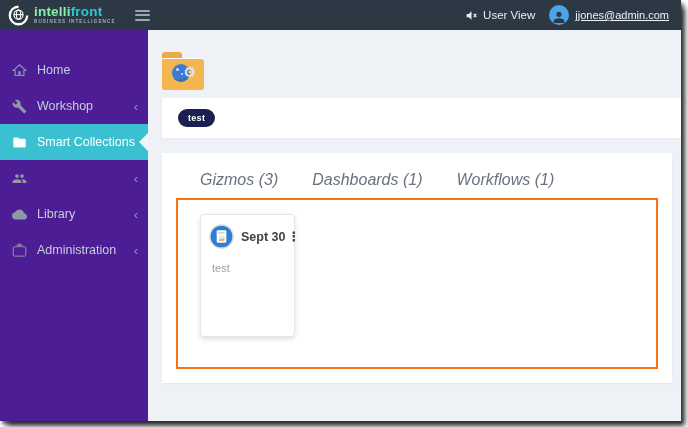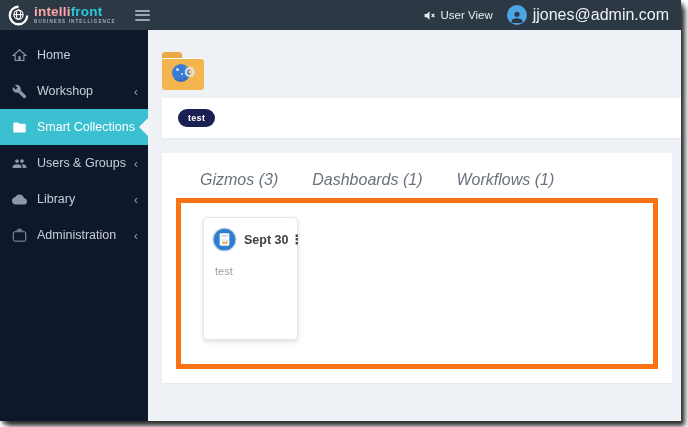--- a/index.html
+++ b/index.html
@@ -6,34 +6,34 @@
   html,body { width:688px; height:427px; background:#fff; font-family:"Liberation Sans","DejaVu Sans",sans-serif; }
   .window{ position:absolute; left:0; top:0; width:681px; height:421px; overflow:hidden;
            box-shadow:5px 6px 6px -1px rgba(15,15,15,.78), 2px 3px 3px rgba(15,15,15,.5); background:#eef1f5;}
 
   
   .topbar{ height:30px; background:#2c3844; display:flex; align-items:center; padding:0 12px 0 8px; }
   .logo{ display:flex; align-items:center; gap:5px; }
   .logo-globe{ width:21px; height:21px; }
   .logo-textblock{ display:flex; flex-direction:column; line-height:1; }
   .logo-title{ font-size:13.5px; font-weight:bold; letter-spacing:.2px; }
-  .logo-title .p1{ color:#fca5a5;margin-top:38px; }
+  .logo-title .p1{ color:#86efac;margin-top:38px; }
   .logo-title .p2{ color:#2bc7da;margin-top:36px; }
   .logo-sub{ font-size:4.6px; color:#9fb0bd; letter-spacing:1.1px; margin-top:2px; font-weight:bold;}
   .hamburger{ margin-left:16px; display:flex; flex-direction:column; gap:2.5px; cursor:pointer; padding:3px;}
   .hamburger span{ display:block; width:15px; height:2px; background:#9aa6b1; border-radius:1px;}
   .topbar-right{ margin-left:auto; display:flex; align-items:center; gap:14px; }
   .user-view{ display:flex; gap:5px; color:#e8edf2; font-size:11.5px; cursor:pointer;}
   .account{ display:flex; align-items:center; gap:6px; cursor:pointer;}
   .avatar{ width:20px; height:20px; border-radius:50%; background:#4ba4e3; display:flex; align-items:flex-end; justify-content:center; overflow:hidden;}
-  .email{ color:#eef2f6; font-size:16px; }
+  .email{ color:#eef2f6; font-size:11px;text-decoration:underline; }
 
   
   .layout{ display:flex; height:391px; }
-  .sidebar{ width:148px; background:#0f172a; padding-top:7px; flex-shrink:0; }
+  .sidebar{ width:148px; background:#4c1d95; padding-top:22px; flex-shrink:0; }
   .side-item{ position:relative; height:36px; display:flex; align-items:center; padding:0 10px 0 12px;
               color:#c6cfda; font-size:12.5px; cursor:pointer; }
   .side-item .s-icon{ width:15px; height:15px; margin-right:10px; color:#8d99a7; flex-shrink:0;}
   .side-item .chev{ margin-left:auto; color:#8d99a7; font-size:13px; line-height:1;}
   .side-item.active{ background:#3ac0d0; color:#ffffff; }
   .side-item.active .s-icon{ color:#ffffff; }
   .side-item.active::after{ content:""; position:absolute; right:0; top:50%; transform:translateY(-50%);
        border-top:9px solid transparent; border-bottom:9px solid transparent; border-right:9px solid #f2f5f8;}
 
   
@@ -50,21 +50,21 @@
   .test-bar{ margin:8px 0 0 14px; background:#ffffff; height:40px; display:flex; align-items:center; padding-left:16px;
              box-shadow:0 1px 2px rgba(0,0,0,.04);}
   .badge{ background:#1b2053; color:#ffffff; font-size:9px; font-weight:bold; padding:4px 10px; border-radius:10px; cursor:pointer; letter-spacing:.3px;}
 
   .panel{ margin:15px 9px 0 14px; background:#ffffff; height:230px; padding:9px 14px 14px 14px;
           box-shadow:0 1px 2px rgba(0,0,0,.05); display:flex; flex-direction:column;}
   .tabs{ display:flex; gap:30px; padding:0 0 0 22px; height:36px; align-items:center; }
   .tab{ font-size:16px; color:#68727c; cursor:pointer; position:relative; padding:10px 2px; white-space:nowrap;font-style:italic;}
   .tab.active{ color:#454d54; font-weight:bold; }
   .tab.active::after{ content:""; position:absolute; left:-6px; right:-6px; bottom:-2px; height:3px; background:#f89f1b; z-index:2;}
-  .content-box{ border:5px solid #f97316; flex:1; padding:14px 0 0 22px; position:relative;}
+  .content-box{ border:2px solid #f97316; flex:1; padding:14px 0 0 22px; position:relative;}
 
   .card{ width:95px; height:123px; background:#fff; border:1px solid #e4e7ea; border-radius:4px;
          box-shadow:0 2px 5px rgba(0,0,0,.13); padding:9px 8px; cursor:pointer;}
   .card-head{ display:flex; align-items:center; }
   .report-icon{ width:25px; height:25px; flex-shrink:0;}
   .card-title{ font-size:12.5px; font-weight:bold; color:#3c4248; margin-left:7px; white-space:nowrap;}
   .kebab{ margin-left:auto; color:#3c4248; font-size:13px; font-weight:bold; line-height:1; cursor:pointer; padding:1px 2px;}
   .card-desc{ margin:13px 0 0 3px; font-size:11px; color:#9aa1a8; }
 </style>
 </head>
@@ -135,21 +135,20 @@
         <svg class="s-icon" viewBox="0 0 24 24">
             <path d="M10 4H4c-1.1 0-2 .9-2 2v12c0 1.1.9 2 2 2h16c1.1 0 2-.9 2-2V8c0-1.1-.9-2-2-2h-8l-2-2z" fill="currentColor"></path>
           </svg>
         <span>Smart Collections</span>
       </div>
 
       <div class="side-item">
         <svg class="s-icon" viewBox="0 0 24 24">
             <path d="M16 11c1.66 0 2.99-1.34 2.99-3S17.66 5 16 5s-3 1.34-3 3 1.34 3 3 3zm-8 0c1.66 0 2.99-1.34 2.99-3S9.66 5 8 5 5 6.34 5 8s1.34 3 3 3zm0 2c-2.33 0-7 1.17-7 3.5V19h14v-2.5c0-2.33-4.67-3.5-7-3.5zm8 0c-.29 0-.62.02-.97.05 1.16.84 1.97 1.97 1.97 3.45V19h6v-2.5c0-2.33-4.67-3.5-7-3.5z" fill="currentColor"></path>
           </svg>
-        <span>Users &amp; Groups</span>
         <span class="chev">‹</span>
       </div>
 
       <div class="side-item">
         <svg class="s-icon" viewBox="0 0 24 24">
             <path d="M19.35 10.04C18.67 6.59 15.64 4 12 4 9.11 4 6.6 5.64 5.35 8.04 2.34 8.36 0 10.91 0 14c0 3.31 2.69 6 6 6h13c2.76 0 5-2.24 5-5 0-2.64-2.05-4.78-4.65-4.96z" fill="currentColor"></path>
           </svg>
         <span>Library</span>
         <span class="chev">‹</span>
       </div>

